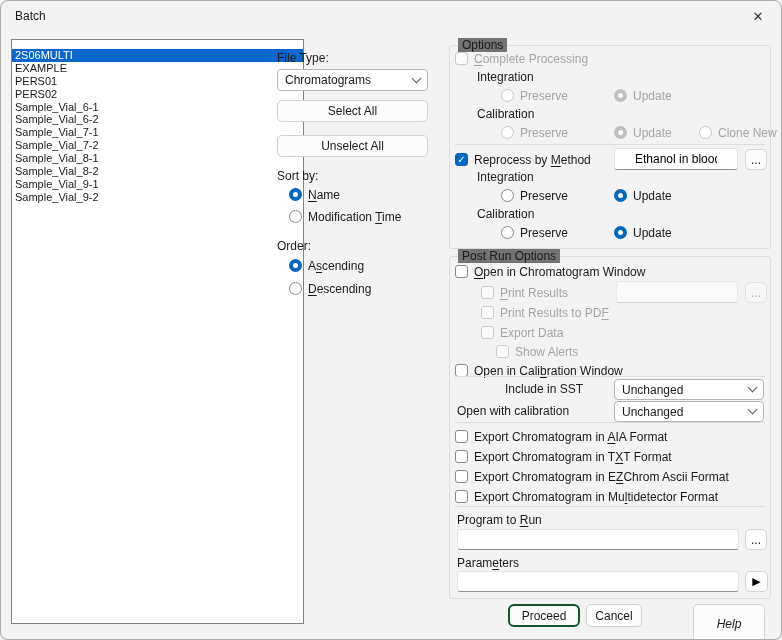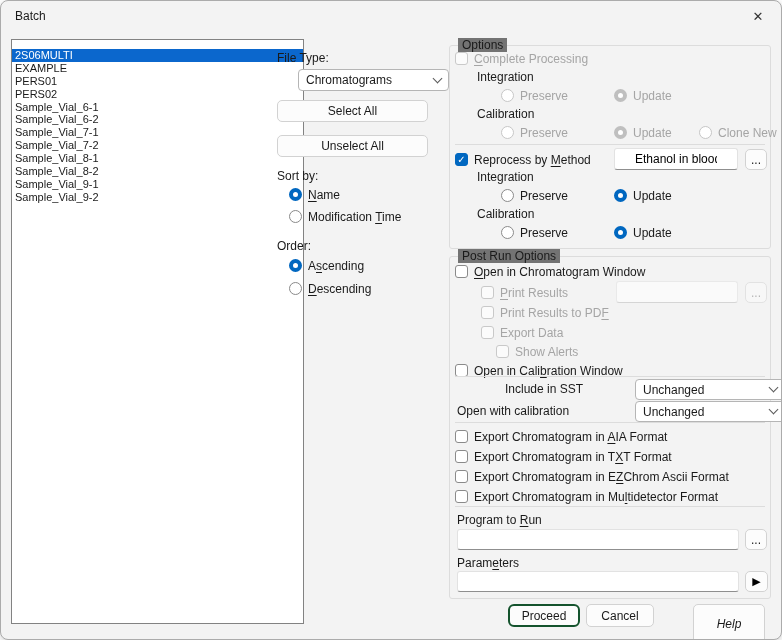--- a/index.html
+++ b/index.html
@@ -30,21 +30,21 @@
   .group-label{position:absolute;top:-8px;left:8px;background:#737373;padding:0 4px;font-size:12px;text-align:center;}
   .sep{position:absolute;height:1px;background:#dcdcdc;}
   .btn{position:absolute;background:#fcfcfc;border:1px solid #d2d2d2;border-radius:5px;font-size:12px;
        display:flex;align-items:center;justify-content:center;cursor:pointer;color:#1a1a1a;}
   .btn.default{border:2px solid #14532d;border-radius:6px;}
   .btn.disd{color:#b5b5b5;background:#f7f7f7;border-color:#e2e2e2;}
   .field{position:absolute;background:#fff;border:1px solid #e2e2e2;border-bottom-color:#8f8f8f;
          border-radius:3px;font-size:12px;padding:0 20px;font-family:"Liberation Sans",sans-serif;outline:none;}
   .field.disd{background:#fafafa;border-color:#e9e9e9;border-bottom-color:#d5d5d5;}
   .dd{position:absolute;background:#fff;border:1px solid #b5b5b5;border-radius:4px;font-size:12px;
-      display:flex;align-items:center;justify-content:space-between;padding:0 7px;cursor:pointer;margin-left:21px;}
+      display:flex;align-items:center;justify-content:space-between;padding:0 7px;cursor:pointer;}
   .chev{width:7px;height:7px;border-right:1.4px solid #5a5a5a;border-bottom:1.4px solid #5a5a5a;
         transform:rotate(45deg);margin-top:-4px;flex:none;}
   .play{font-size:11px;color:#000;}
   u{text-decoration-thickness:1px;text-underline-offset:2px;}
 </style>
 </head>
 <body>
 
 <div class="dialog">
 
@@ -224,16 +224,16 @@
   <input class="field" style="left: 456px; top: 528px; width: 282px; height: 21px;" value="">
   <div class="btn" style="left:744px;top:528px;width:22px;height:21px;">...</div>
 
   <span class="lbl" style="left:456px;top:555px;">Param<u>e</u>ters</span>
   <input class="field" style="left: 456px; top: 570px; width: 282px; height: 21px;" value="">
   <div class="btn" style="left:744px;top:570px;width:23px;height:21px;">
     <span class="play">▶</span>
   </div>
 
   <div class="btn default" style="left:507px;top:603px;width:72px;height:23px;">Proceed</div>
-  <div class="btn" style="left:585px;top:603px;width:68px;height:23px;">Cancel</div>
+  <div class="btn" style="left:585px;top:603px;width:56px;height:23px;">Cancel</div>
   <div class="btn" style="left:692px;top:603px;width:72px;height:40px;font-style:italic;">Help</div>
 
 </div>
 
 </body></html>

